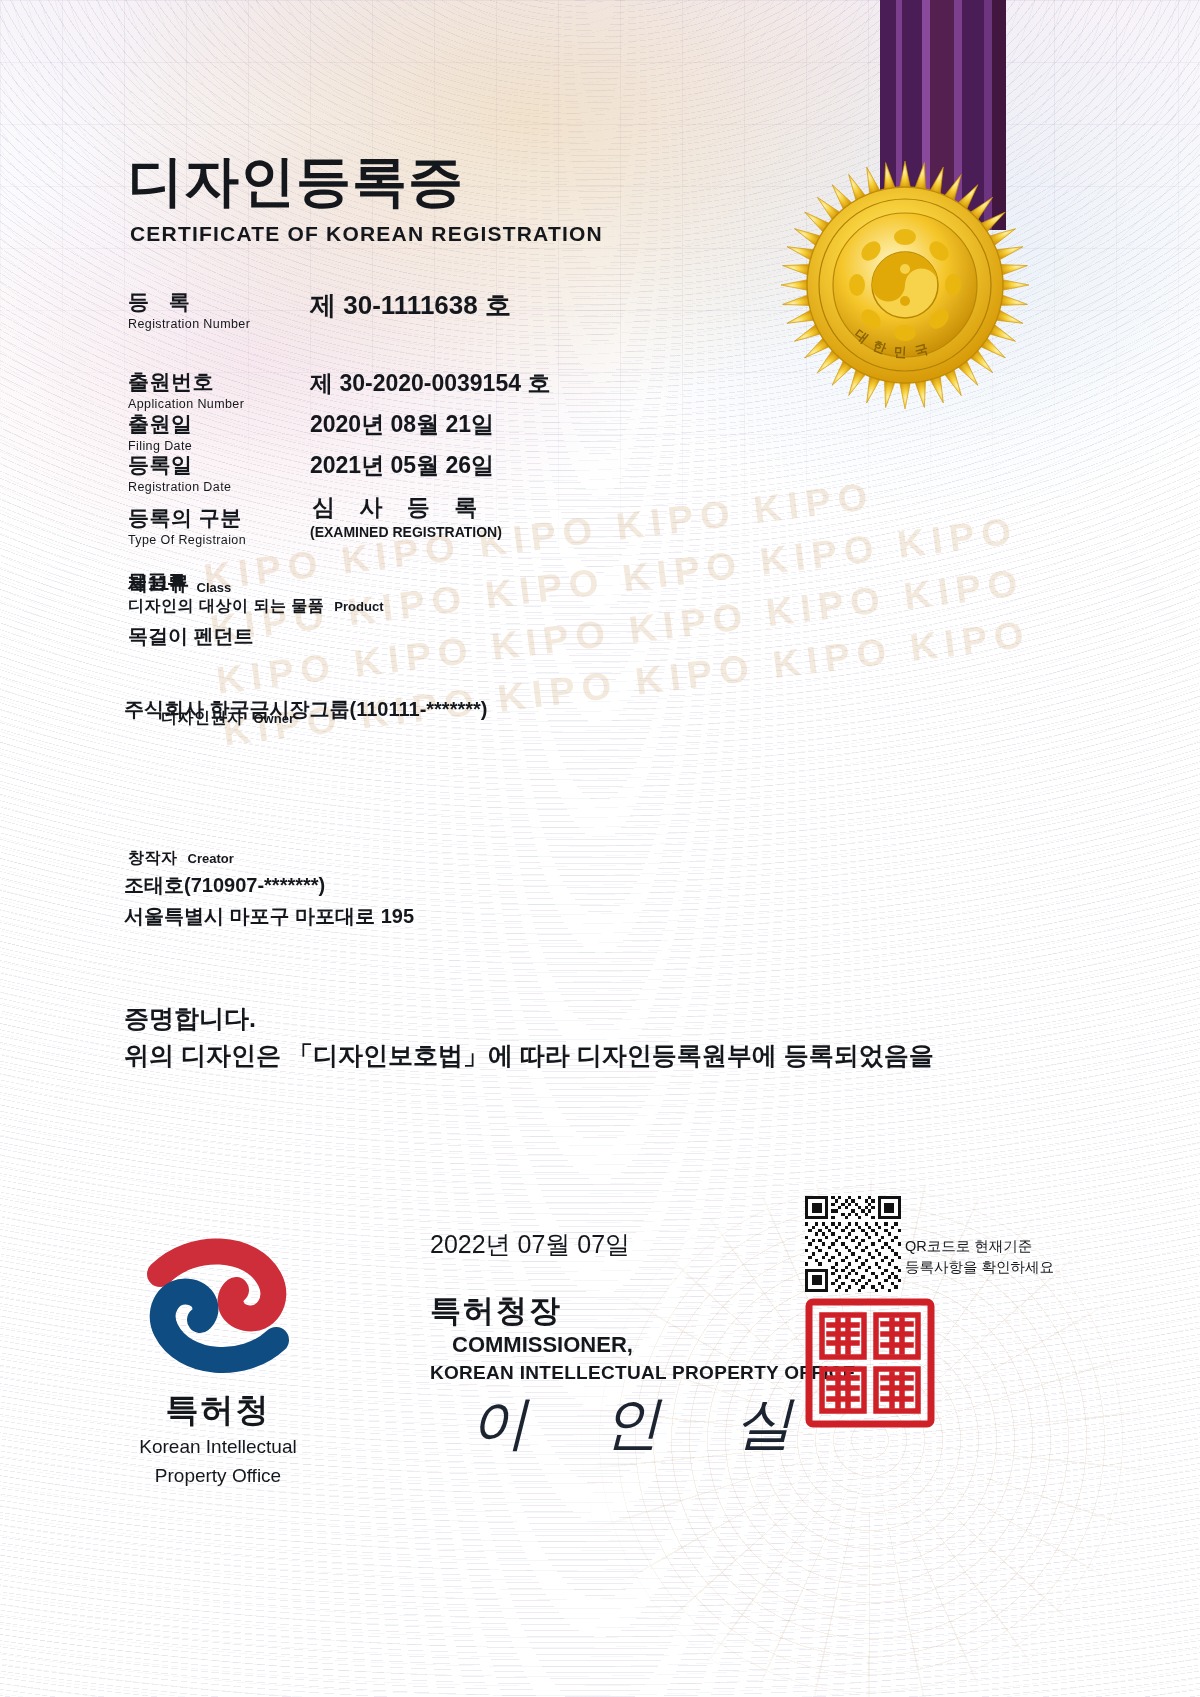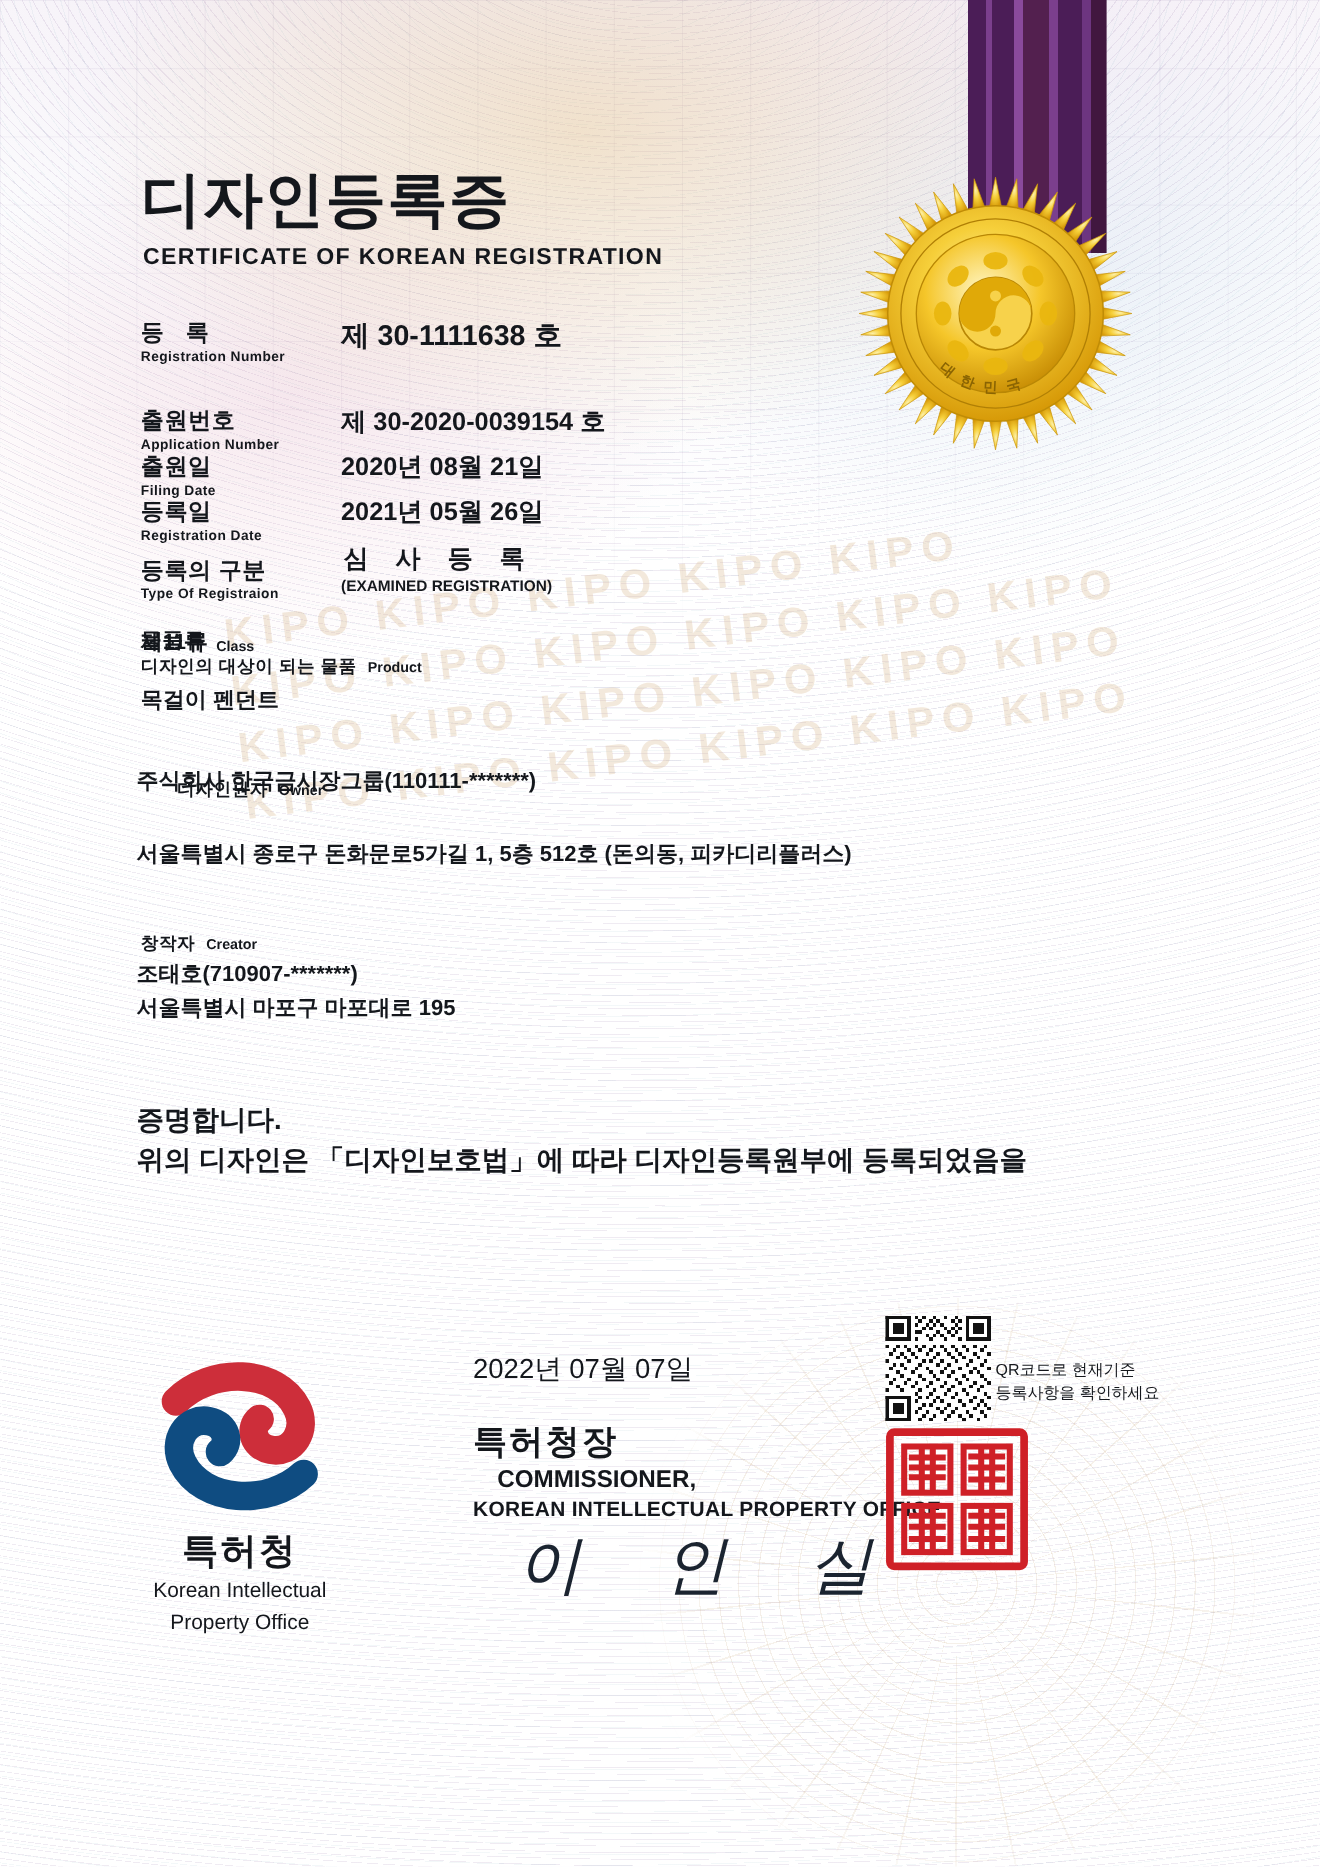--- a/index.html
+++ b/index.html
@@ -143,21 +143,21 @@
   }
   .label-ko {
     font-size: 21px;
     font-weight: bold;
     color: #14171c;
     letter-spacing: .5px;
   }
   .label-ko.spaced { letter-spacing: 7px; }
   .label-en {
     font-size: 12.5px;
-    font-weight: bold;
+    font-weight: normal;
     color: #14171c;
     letter-spacing: .4px;
     margin-top: 1px;
   }
   .label-inline-en {
     font-size: 13px;
     font-weight: bold;
     color: #14171c;
     margin-left: 10px;
   }
@@ -466,21 +466,20 @@
       <span class="label-ko" style="font-size:16px;">디자인의 대상이 되는 물품</span>
       <span class="label-inline-en">Product</span>
     </div>
     <div class="block-text" style="left:128px; top:623px;">목걸이 펜던트</div>
 
     <div style="position:absolute; left:128px; top:708px; display:flex; align-items:baseline;margin-left:33px;">
       <span class="label-ko" style="font-size:16px;">디자인권자</span>
       <span class="label-inline-en">Owner</span>
     </div>
     <div class="block-text" style="left:124px; top:696px;">주식회사 한국금시장그룹(110111-*******)</div>
-    <div class="block-text" style="left:124px; top:763px;">서울특별시 종로구 돈화문로5가길 1, 5층 512호 (돈의동, 피카디리플러스)</div>
 
     <div style="position:absolute; left:128px; top:848px; display:flex; align-items:baseline;">
       <span class="label-ko" style="font-size:16px;">창작자</span>
       <span class="label-inline-en">Creator</span>
     </div>
     <div class="block-text" style="left:124px; top:872px;">조태호(710907-*******)</div>
     <div class="block-text" style="left:124px; top:903px;">서울특별시 마포구 마포대로 195</div>
 
     <div class="certify-ko">
       <div>증명합니다.</div>

